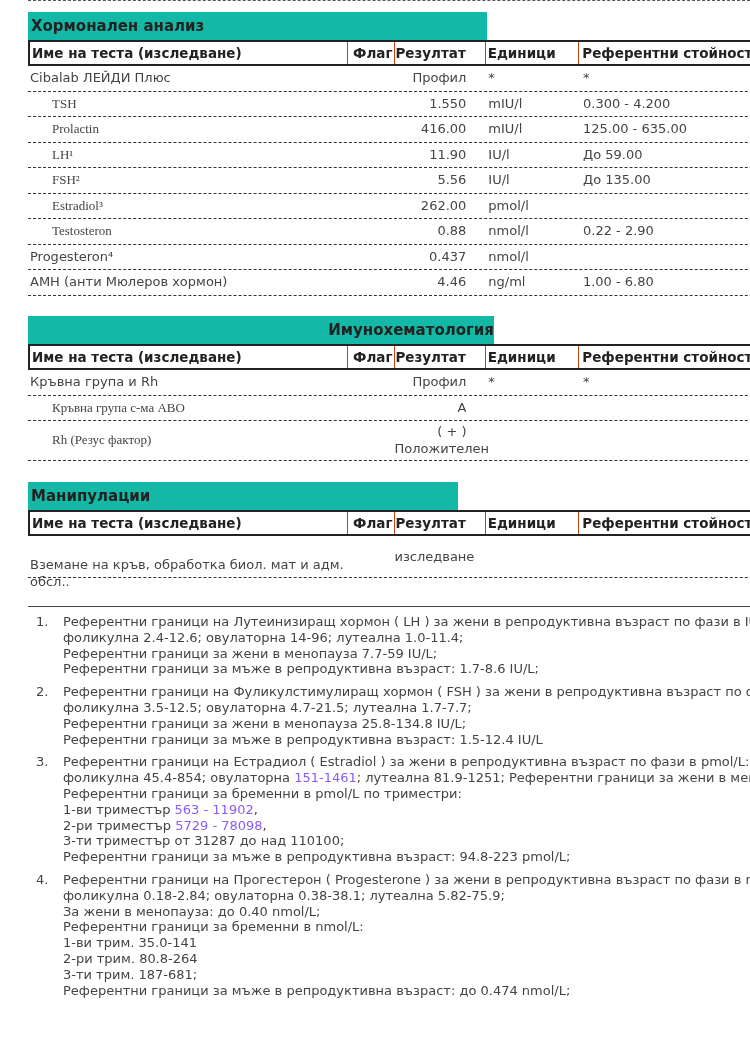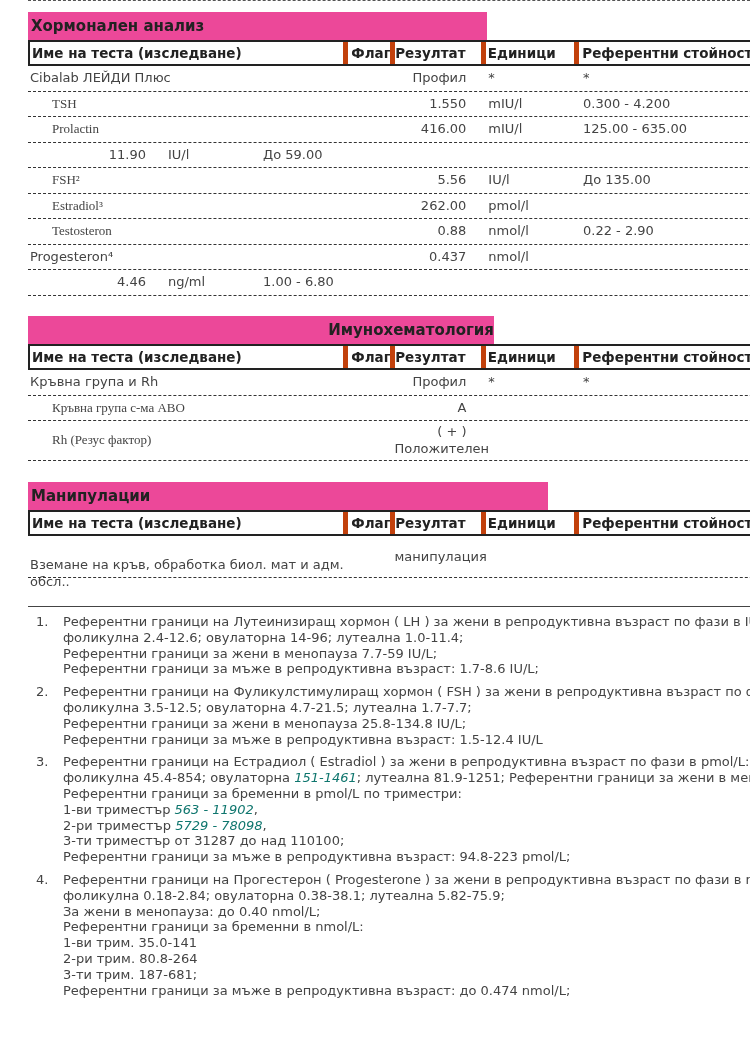--- a/index.html
+++ b/index.html
@@ -3,28 +3,28 @@
 <meta charset="utf-8">
 <style>
   html, body { margin: 0; padding: 0; background: #ffffff; }
   body {
     width: 750px; height: 1053px; overflow: hidden; position: relative;
     font-family: "DejaVu Sans", sans-serif; color: #333333; font-size: 13px;
   }
   .top-rule { position: absolute; left: 28px; top: 0; width: 722px; border-top: 1px dashed #555; }
   .section { position: absolute; left: 28px; width: 800px; }
   .section-title {
-    background: #ec4899; width: 459px; height: 28px; line-height: 28px;
+    background: #14b8a6; width: 459px; height: 28px; line-height: 28px;
     font-weight: bold; font-size: 15px; color: #222; padding-left: 3px; box-sizing: border-box;
   }
   .hdr {
     display: flex; height: 26px; border-top: 2px solid #222; border-bottom: 2px solid #222;
     border-left: 2px solid #222; box-sizing: border-box; font-weight: bold; font-size: 13.5px; color: #222;
   }
-  .hdr > div { line-height: 22px; box-sizing: border-box; border-right: 5px solid #c2410c; white-space: nowrap; overflow: hidden; }
+  .hdr > div { line-height: 22px; box-sizing: border-box; border-right: 1px solid #c2410c; white-space: nowrap; overflow: hidden; }
   .c-name { width: 320px; padding-left: 2px; }
   .c-flag { width: 47px; padding-left: 3px; text-align: center; }
   .c-res { width: 91px; text-align: right; padding-right: 19px; }
   .c-unit { width: 94px; padding-left: 2px; }
   .c-ref { width: 250px; padding-left: 3px; border-right: none !important; }
   .row { display: flex; border-bottom: 1px dashed #333; box-sizing: border-box; font-size: 13px; color: #444; }
   .row > div { box-sizing: border-box; white-space: nowrap; }
   .row .c-name { width: 322px; }
   .row .c-flag { width: 46px; }
   .row .c-res { width: 91px; }
@@ -35,21 +35,21 @@
   .rtall { height: 40px; }
   .rtall .c-name { line-height: 38px; }
   .rtall .c-res { line-height: 17px; padding-top: 2px; }
   .rwrap { height: 42px; }
   .rwrap .c-name { white-space: normal; line-height: 17px; padding-top: 20px; }
   .rwrap .c-res { line-height: 42px; }
   .notes { position: absolute; left: 36px; top: 614px; width: 760px; font-size: 13px; color: #444; }
   .note { display: flex; margin-bottom: 7px; }
   .note-num { width: 27px; flex: none; }
   .note-lines div { line-height: 15.8px; white-space: nowrap; }
-  .blue { color: #0f766e; font-style: italic; }
+  .blue { color: #8b5cf6; }
   .end-rule { position: absolute; left: 28px; width: 722px; border-top: 1px solid #444; top: 606px; }
 </style>
 </head>
 <body>
 
 <div class="top-rule"></div>
 
 <div class="section" style="top:12px;">
   <div class="section-title">Хормонален анализ</div>
   <div class="hdr">
@@ -74,20 +74,21 @@
     <div class="c-ref">0.300 - 4.200</div>
   </div>
   <div class="row r1">
     <div class="c-name indent">Prolactin</div>
     <div class="c-flag"></div>
     <div class="c-res">416.00</div>
     <div class="c-unit">mIU/l</div>
     <div class="c-ref">125.00 - 635.00</div>
   </div>
   <div class="row r1">
+    <div class="c-name indent">LH¹</div>
     <div class="c-flag"></div>
     <div class="c-res">11.90</div>
     <div class="c-unit">IU/l</div>
     <div class="c-ref">До 59.00</div>
   </div>
   <div class="row r1">
     <div class="c-name indent">FSH²</div>
     <div class="c-flag"></div>
     <div class="c-res">5.56</div>
     <div class="c-unit">IU/l</div>
@@ -108,20 +109,21 @@
     <div class="c-ref">0.22 - 2.90</div>
   </div>
   <div class="row r1">
     <div class="c-name">Progesteron⁴</div>
     <div class="c-flag"></div>
     <div class="c-res">0.437</div>
     <div class="c-unit">nmol/l</div>
     <div class="c-ref"></div>
   </div>
   <div class="row r1">
+    <div class="c-name">АМН (анти Мюлеров хормон)</div>
     <div class="c-flag"></div>
     <div class="c-res">4.46</div>
     <div class="c-unit">ng/ml</div>
     <div class="c-ref">1.00 - 6.80</div>
   </div>
 </div>
 
 <div class="section" style="top:316px;">
   <div class="section-title" style="width:466px;text-align:right;">Имунохематология</div>
   <div class="hdr">
@@ -151,32 +153,32 @@
     <div class="c-res">
       <div>( + )</div>
       <div>Положителен</div>
     </div>
     <div class="c-unit"></div>
     <div class="c-ref"></div>
   </div>
 </div>
 
 <div class="section" style="top:482px;">
-  <div class="section-title" style="width:520px;">Манипулации</div>
+  <div class="section-title" style="width:430px;">Манипулации</div>
   <div class="hdr">
     <div class="c-name">Име на теста (изследване)</div>
     <div class="c-flag">Флаг</div>
     <div class="c-res">Резултат</div>
     <div class="c-unit">Единици</div>
     <div class="c-ref">Референтни стойности</div>
   </div>
   <div class="row rwrap">
     <div class="c-name">Вземане на кръв, обработка биол. мат и адм. обсл..</div>
     <div class="c-flag"></div>
-    <div class="c-res">манипулация</div>
+    <div class="c-res">изследване</div>
     <div class="c-unit"></div>
     <div class="c-ref"></div>
   </div>
 </div>
 
 <div class="end-rule"></div>
 
 <div class="notes">
   <div class="note">
     <div class="note-num">1.</div>

